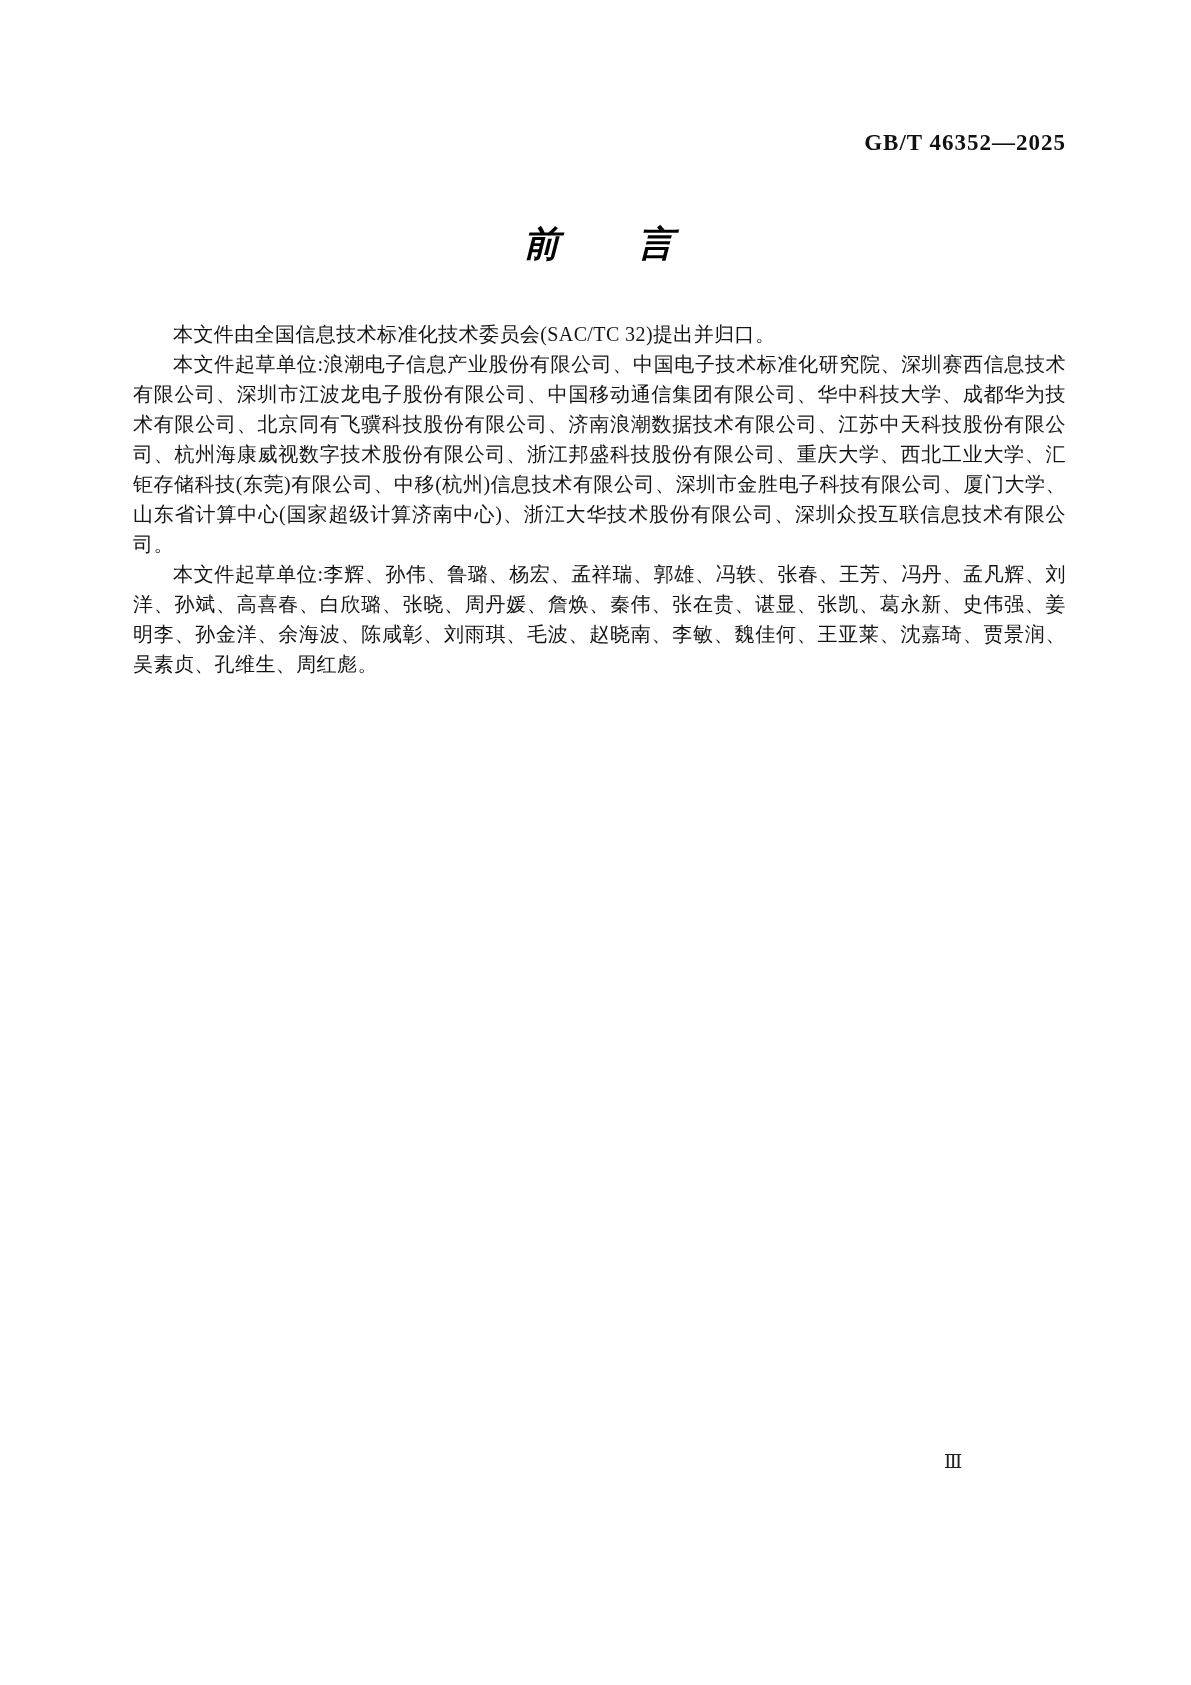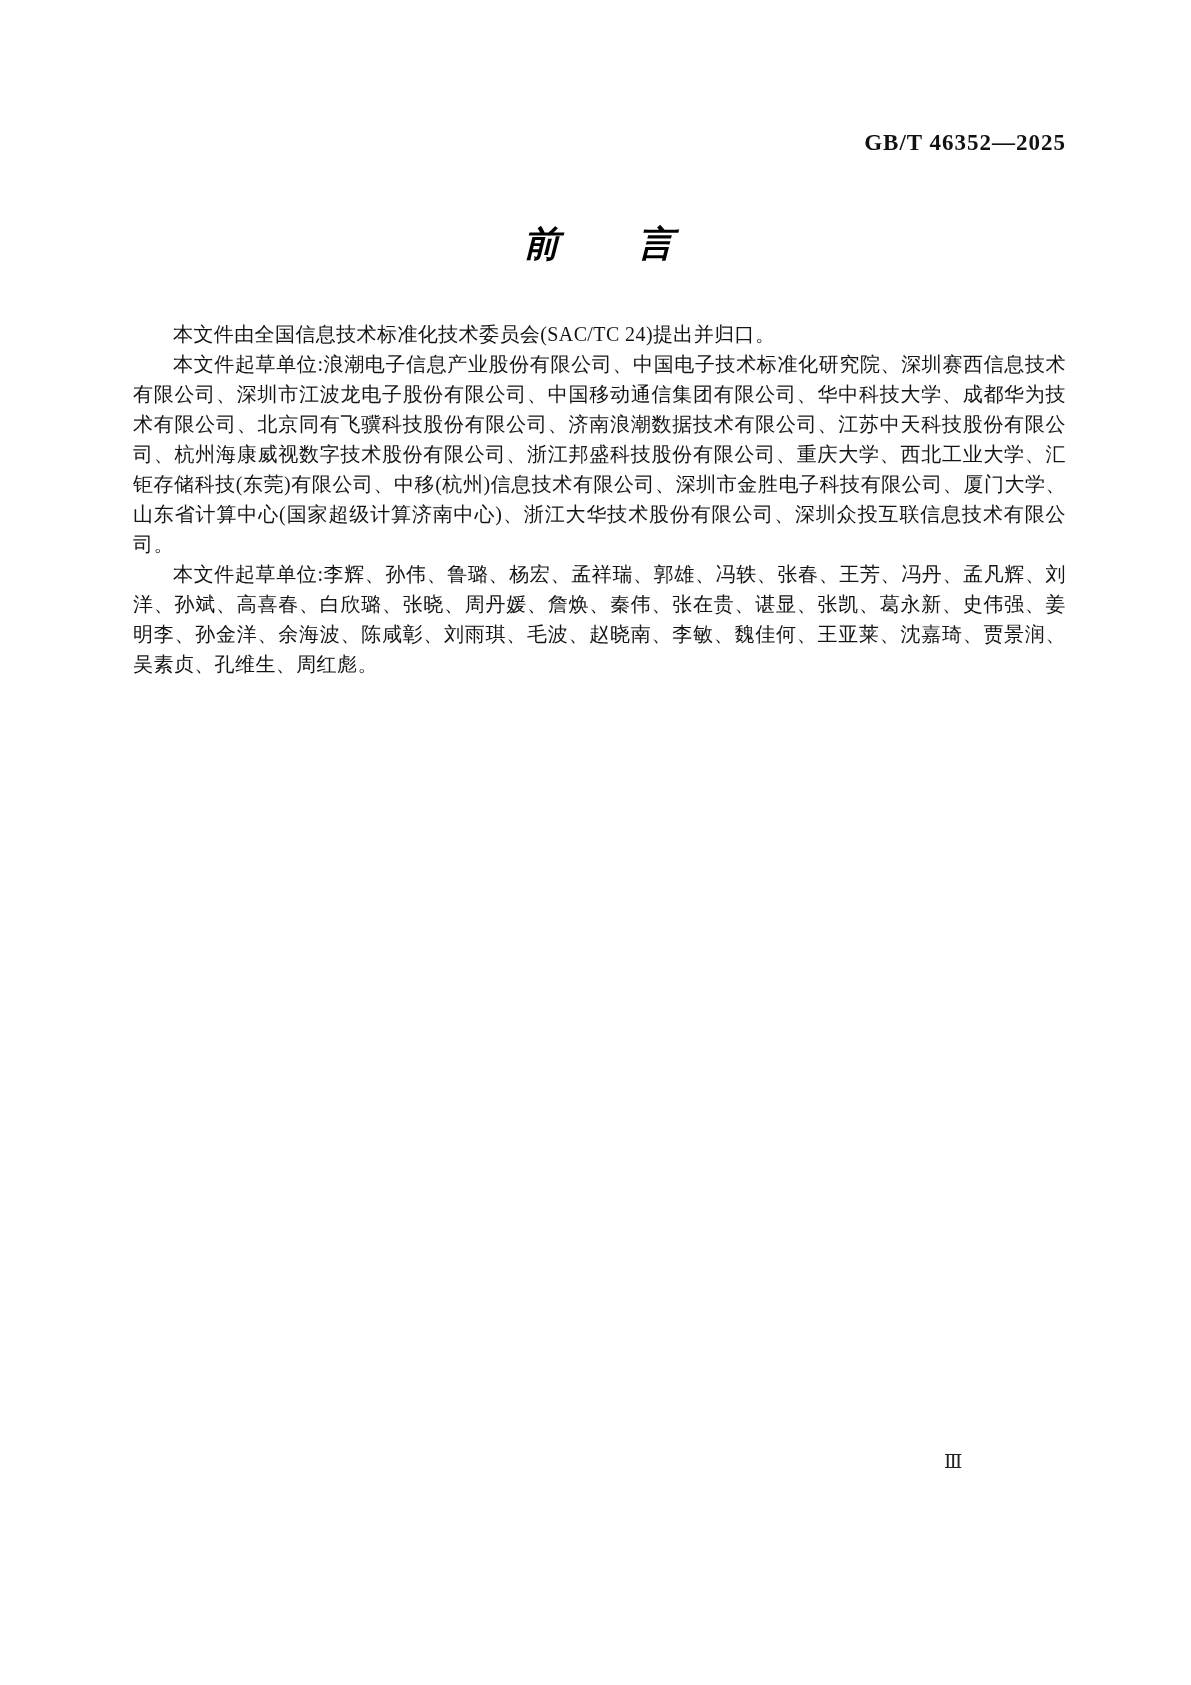--- a/index.html
+++ b/index.html
@@ -62,20 +62,20 @@
 
 <div class="page">
 
   <div class="header">
     <span class="doc-number">GB/T 46352—2025</span>
   </div>
 
   <h1 class="title">前　　言</h1>
 
   <div class="body-text">
-    <p>本文件由全国信息技术标准化技术委员会(SAC/TC 24)提出并归口。</p>
+    <p>本文件由全国信息技术标准化技术委员会(SAC/TC 32)提出并归口。</p>
     <p>本文件起草单位:浪潮电子信息产业股份有限公司、中国电子技术标准化研究院、深圳赛西信息技术有限公司、深圳市江波龙电子股份有限公司、中国移动通信集团有限公司、华中科技大学、成都华为技术有限公司、北京同有飞骥科技股份有限公司、济南浪潮数据技术有限公司、江苏中天科技股份有限公司、杭州海康威视数字技术股份有限公司、浙江邦盛科技股份有限公司、重庆大学、西北工业大学、汇钜存储科技(东莞)有限公司、中移(杭州)信息技术有限公司、深圳市金胜电子科技有限公司、厦门大学、山东省计算中心(国家超级计算济南中心)、浙江大华技术股份有限公司、深圳众投互联信息技术有限公司。</p>
     <p>本文件起草单位:李辉、孙伟、鲁璐、杨宏、孟祥瑞、郭雄、冯轶、张春、王芳、冯丹、孟凡辉、刘洋、孙斌、高喜春、白欣璐、张晓、周丹媛、詹焕、秦伟、张在贵、谌显、张凯、葛永新、史伟强、姜明李、孙金洋、余海波、陈咸彰、刘雨琪、毛波、赵晓南、李敏、魏佳何、王亚莱、沈嘉琦、贾景润、吴素贞、孔维生、周红彪。</p>
   </div>
 
   <div class="page-number">Ⅲ</div>
 
 </div>
 
 </body></html>

